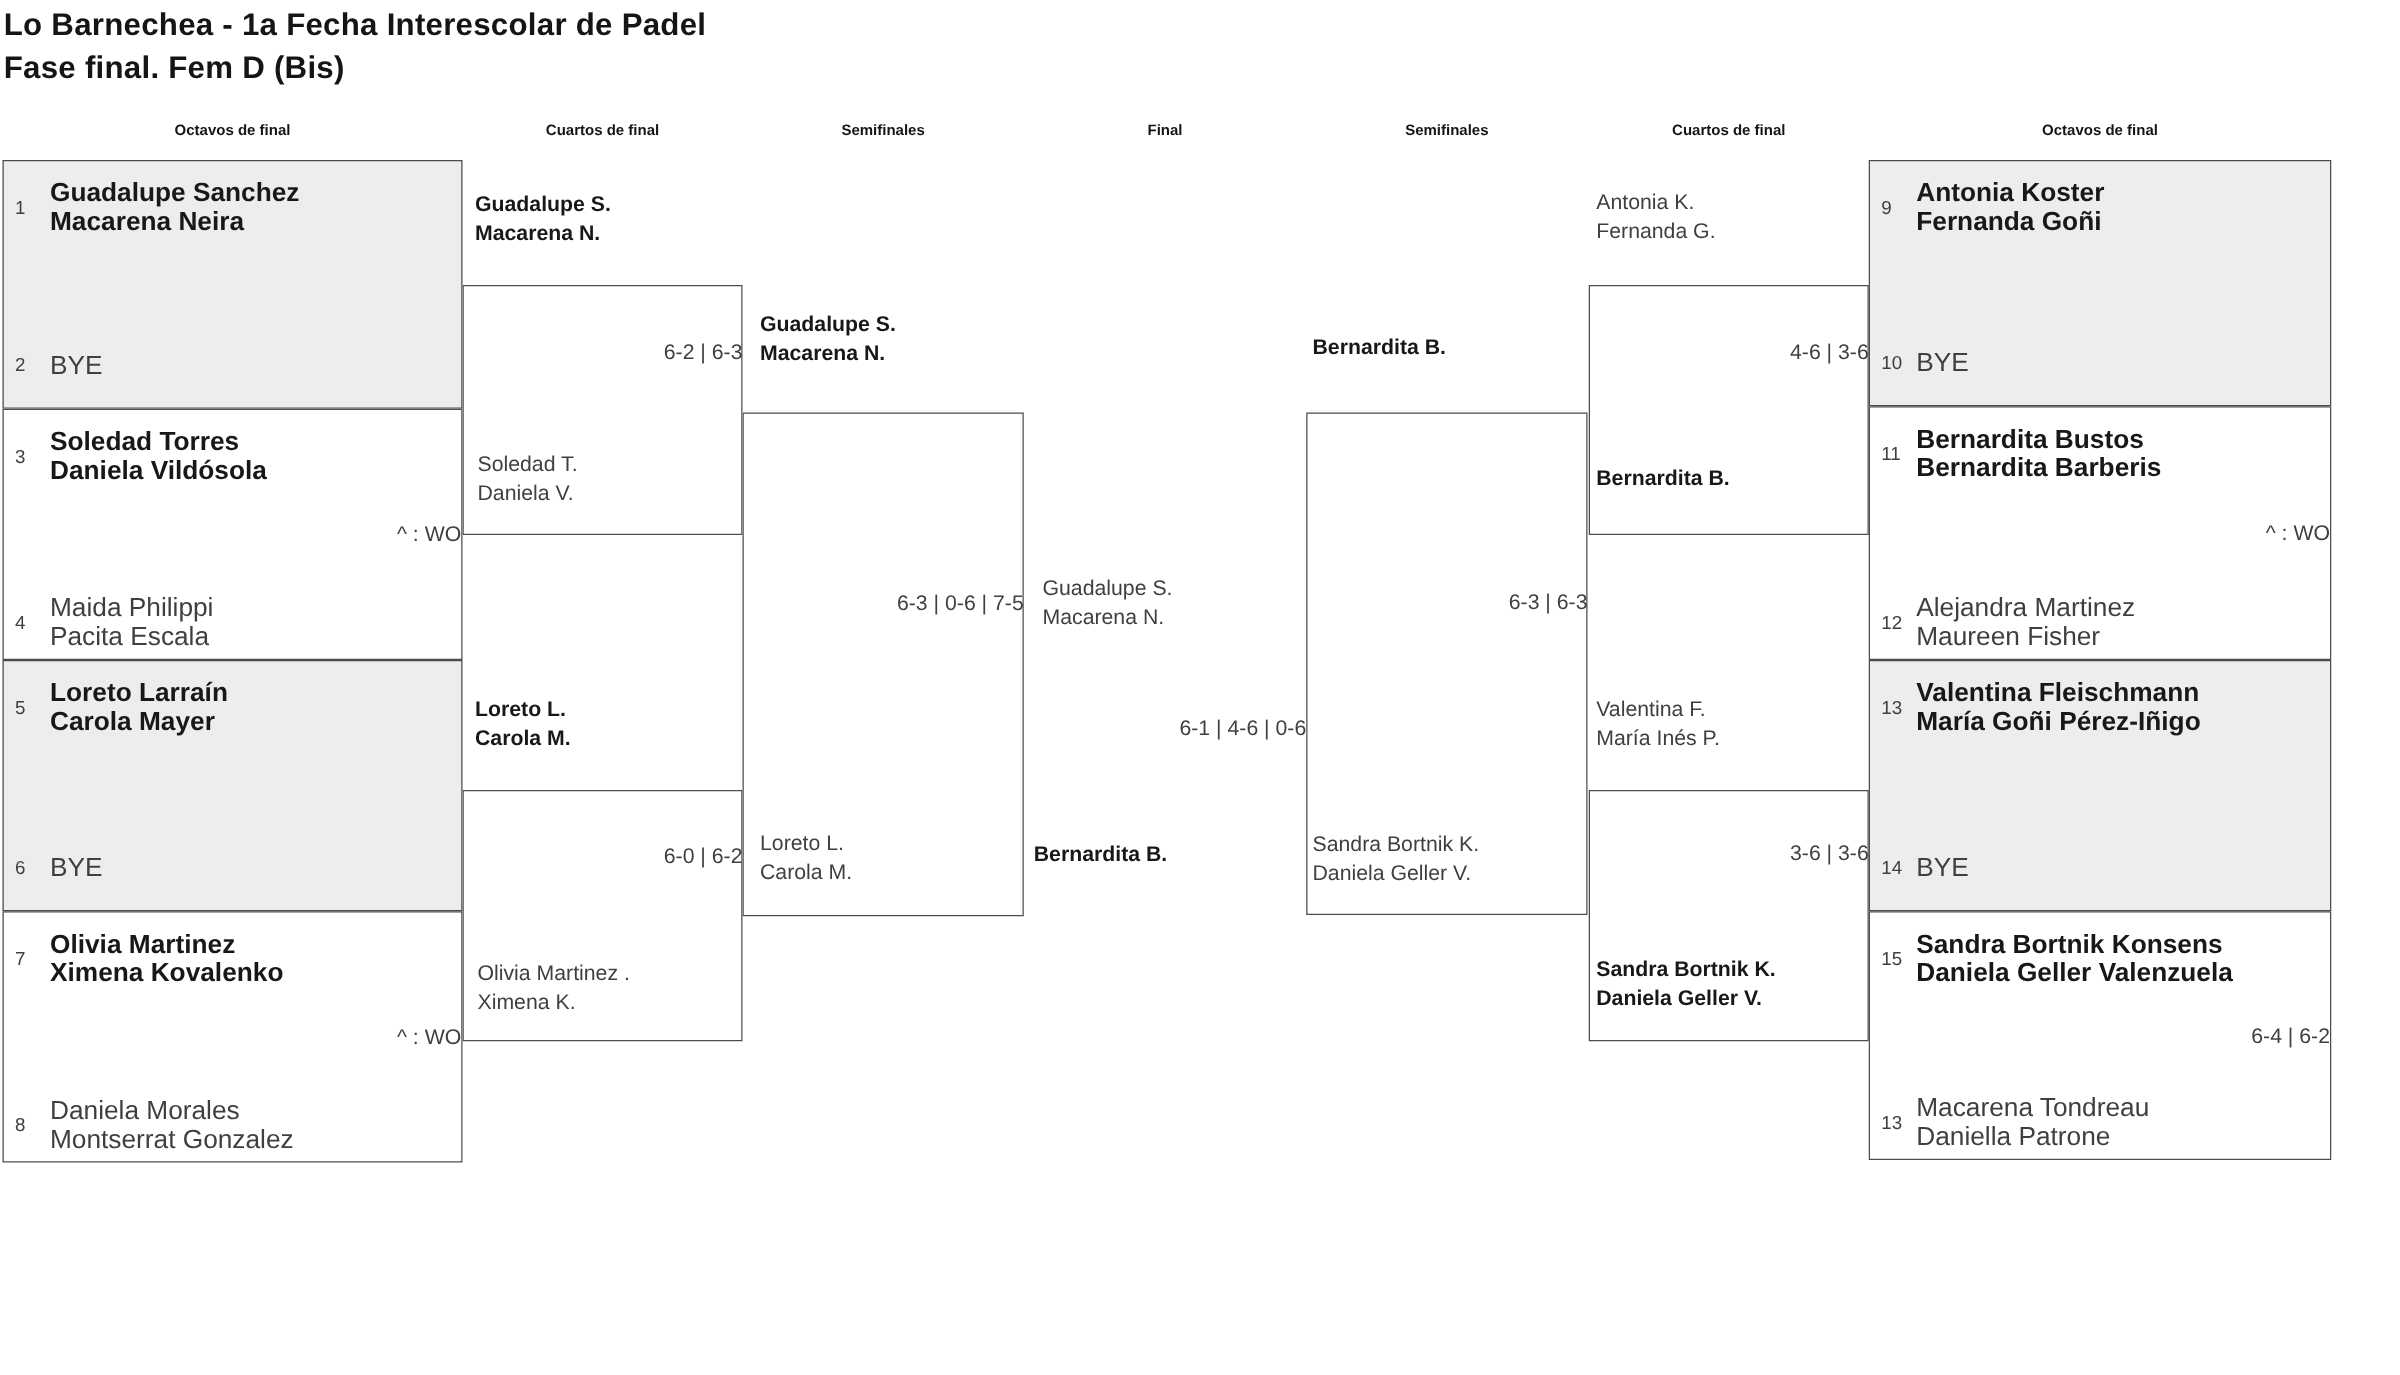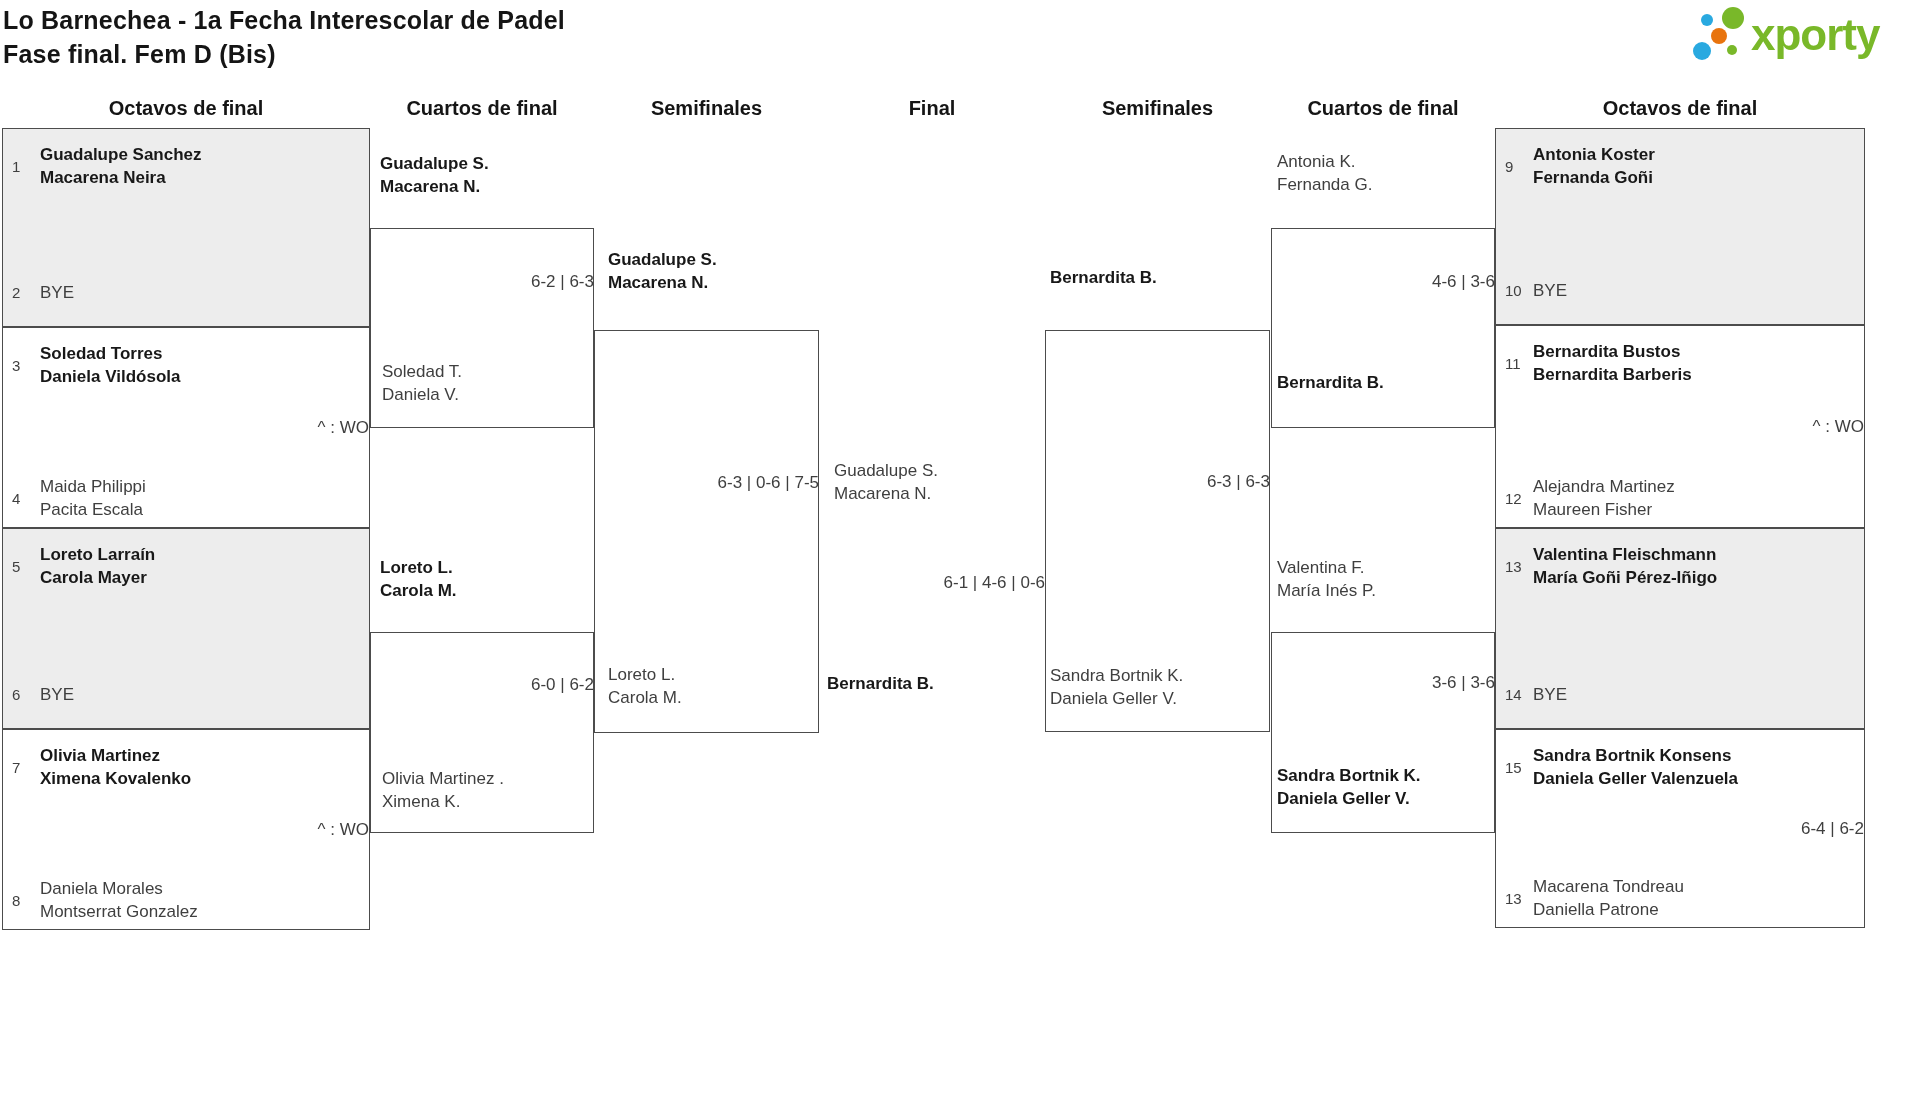--- a/index.html
+++ b/index.html
@@ -2,32 +2,32 @@
 <html><head>
 <meta charset="utf-8">
 <style>
   * { margin:0; padding:0; box-sizing:border-box; }
   html,body { width:1920px; height:1100px; background:#ffffff; overflow:hidden;
               font-family:"Liberation Sans","DejaVu Sans",sans-serif; }
   #stage { position:relative; width:1920px; height:1100px; background:#fff; }
 
   .title-line { position:absolute; left:3px; font-size:25px; font-weight:700; color:#151515; letter-spacing:0.2px; }
 
-  .round-header { position:absolute; top:97px; font-size:20px; font-weight:600; color:#151515; text-align:center; }
+  .round-header { position:absolute; top:97px; font-size:12px; font-weight:600; color:#151515; text-align:center; }
 
   .mbox { position:absolute; border:1.5px solid #4c4c4c; background:#ffffff; }
   .mbox.shaded { background:#ededed; }
   .mbox.thin { border-width:1px; }
 
   .entry { position:absolute; left:9px; right:8px; display:flex; align-items:center; gap:5px; }
   .entry.top { top:14px; }
   .entry.bot2 { bottom:6px; }
   .entry.bye { bottom:22px; }
   .seed { width:23px; flex:0 0 23px; font-size:15px; color:#3f3f3f; }
-  .tnames { font-size:17px; line-height:23px; color:#3f3f3f; }
+  .tnames { font-size:21px; line-height:23px; color:#3f3f3f; }
   .tnames.w { font-weight:700; color:#181818; }
 
   .oscore { position:absolute; left:0; right:0; top:50%; transform:translateY(-50%);
             text-align:right; font-size:17px; color:#3f3f3f; }
 
   .fteam { position:absolute; font-size:17px; line-height:23px; color:#3f3f3f; }
   .fteam.w { font-weight:700; color:#181818; }
   .fteam.ra { text-align:left; }
 
   .fscore { position:absolute; text-align:right; font-size:17px; color:#3f3f3f; }
@@ -37,30 +37,20 @@
                letter-spacing:-1px; }
 </style>
 </head>
 <body>
 
 <div id="stage">
 
   <div class="title-line" style="top:6px">Lo Barnechea - 1a Fecha Interescolar de Padel</div>
   <div class="title-line" style="top:40px">Fase final. Fem D (Bis)</div>
 
-  <div class="logo">
-    <svg width="66" height="66" viewBox="0 0 66 66">
-      <circle cx="22" cy="18" r="6" fill="#29a9e0"></circle>
-      <circle cx="48" cy="16" r="11" fill="#79b829"></circle>
-      <circle cx="34" cy="34" r="8" fill="#e8740e"></circle>
-      <circle cx="17" cy="49" r="9" fill="#29a9e0"></circle>
-      <circle cx="47" cy="48" r="5" fill="#79b829"></circle>
-    </svg>
-    <div class="logo-text" style="color:#79b829">xporty</div>
-  </div>
 
   <div class="round-header" style="left:2px;width:368px">Octavos de final</div>
   <div class="round-header" style="left:370px;width:224px">Cuartos de final</div>
   <div class="round-header" style="left:594px;width:225px">Semifinales</div>
   <div class="round-header" style="left:819px;width:226px">Final</div>
   <div class="round-header" style="left:1045px;width:225px">Semifinales</div>
   <div class="round-header" style="left:1271px;width:224px">Cuartos de final</div>
   <div class="round-header" style="left:1495px;width:370px">Octavos de final</div>
 
   <div class="mbox shaded" style="left:2px;top:128px;width:368px;height:199px">

